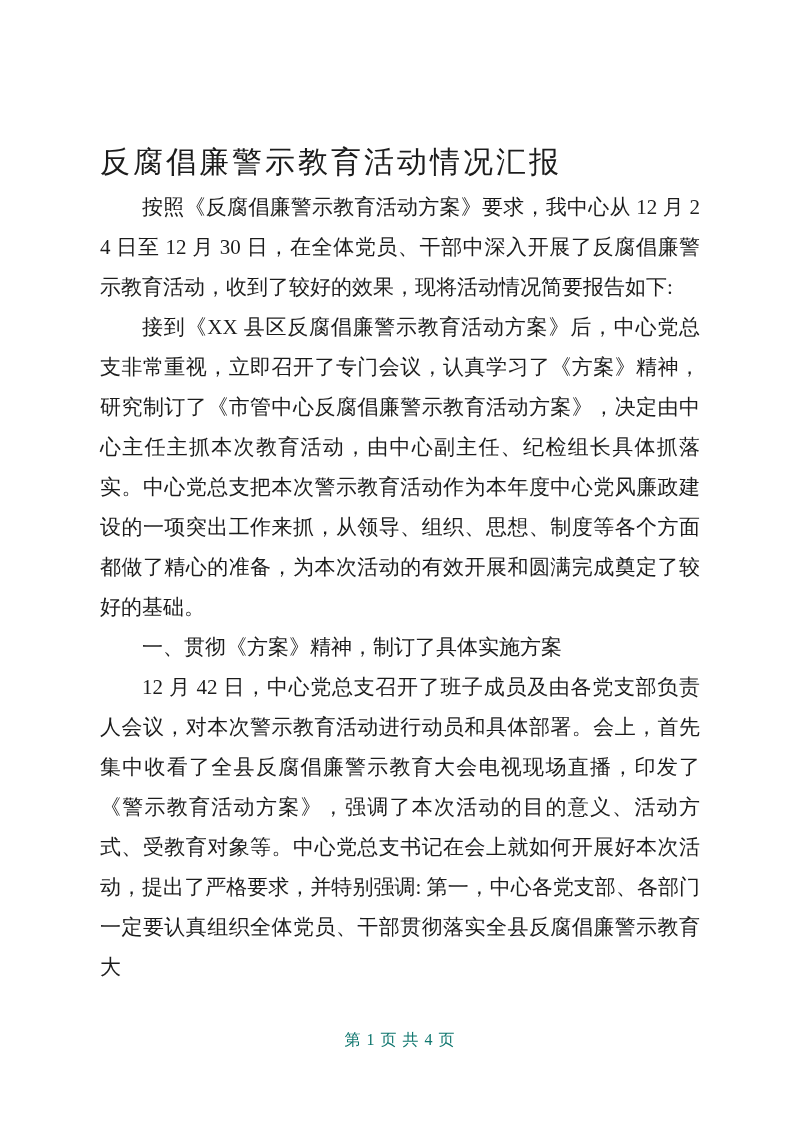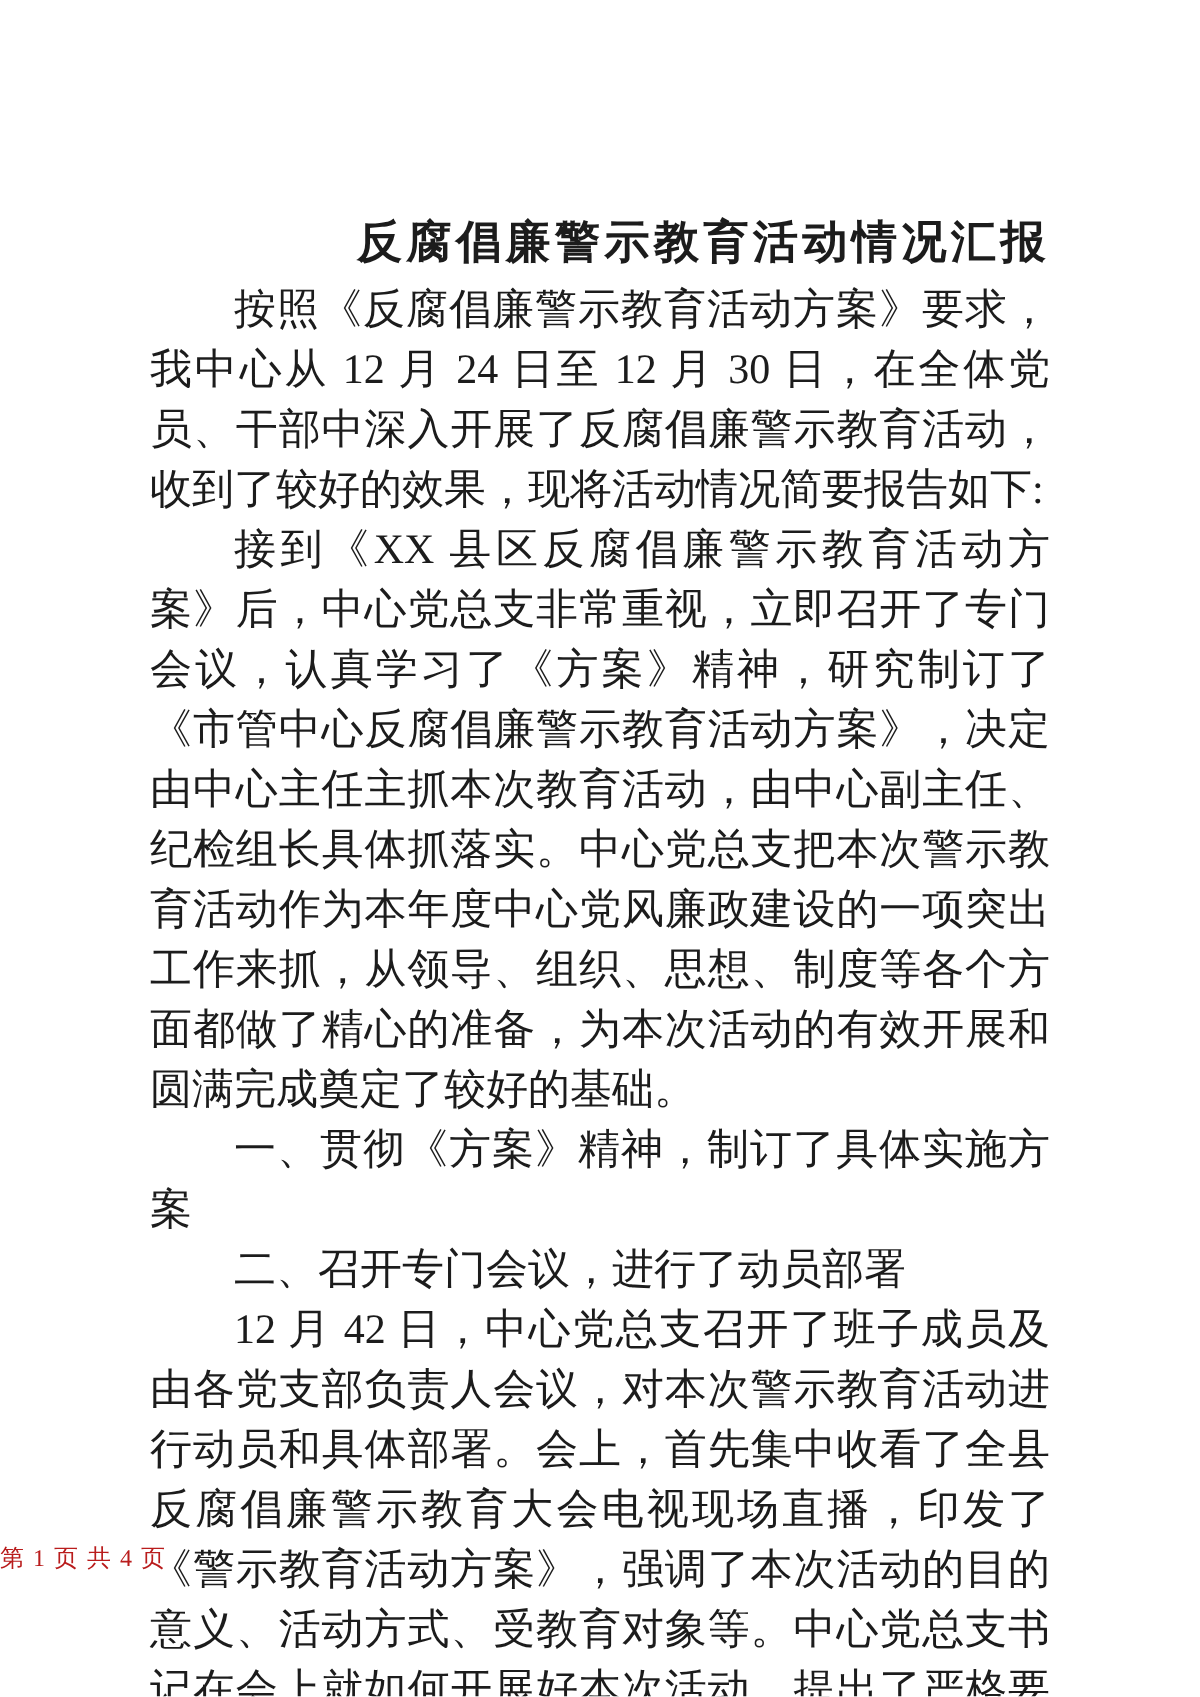--- a/index.html
+++ b/index.html
@@ -17,54 +17,53 @@
     color: #1c1c1c;
   }
   .content {
     position: absolute;
     left: 100px;
     top: 142px;
     width: 600px;
   }
   .doc-title {
     font-size: 30px;
-    font-weight: 700;
+    font-weight: 400;
     line-height: 40px;
     letter-spacing: 3px;
-    text-align: right;
+    text-align: left;
     margin: 0 0 5px 0;
   }
   .para {
-    font-size: 28px;
+    font-size: 21px;
     line-height: 40px;
     margin: 0;
     text-align: justify;
     text-justify: inter-ideograph;
     text-indent: 2em;
     word-break: break-all;
   }
   .footer {
     position: absolute;
     left: 0;
     right: 0;
     top: 1028px;
     height: 24px;
     line-height: 24px;
-    text-align: left;
+    text-align: center;
     font-size: 16px;
     letter-spacing: 1px;
-    color: #b91c1c;
+    color: #0f766e;
   }
 </style>
 </head>
 <body>
 
 <div class="page">
   <div class="content">
     <h1 class="doc-title">反腐倡廉警示教育活动情况汇报</h1>
     <p class="para">按照《反腐倡廉警示教育活动方案》要求，我中心从 12 月 24 日至 12 月 30 日，在全体党员、干部中深入开展了反腐倡廉警示教育活动，收到了较好的效果，现将活动情况简要报告如下:</p>
     <p class="para">接到《XX 县区反腐倡廉警示教育活动方案》后，中心党总支非常重视，立即召开了专门会议，认真学习了《方案》精神，研究制订了《市管中心反腐倡廉警示教育活动方案》，决定由中心主任主抓本次教育活动，由中心副主任、纪检组长具体抓落实。中心党总支把本次警示教育活动作为本年度中心党风廉政建设的一项突出工作来抓，从领导、组织、思想、制度等各个方面都做了精心的准备，为本次活动的有效开展和圆满完成奠定了较好的基础。</p>
     <p class="para">一、贯彻《方案》精神，制订了具体实施方案</p>
-    <p class="para">二、召开专门会议，进行了动员部署</p>
     <p class="para">12 月 42 日，中心党总支召开了班子成员及由各党支部负责人会议，对本次警示教育活动进行动员和具体部署。会上，首先集中收看了全县反腐倡廉警示教育大会电视现场直播，印发了《警示教育活动方案》，强调了本次活动的目的意义、活动方式、受教育对象等。中心党总支书记在会上就如何开展好本次活动，提出了严格要求，并特别强调: 第一，中心各党支部、各部门一定要认真组织全体党员、干部贯彻落实全县反腐倡廉警示教育大</p>
   </div>
   <div class="footer">第 1 页 共 4 页</div>
 </div>
 
 </body></html>

